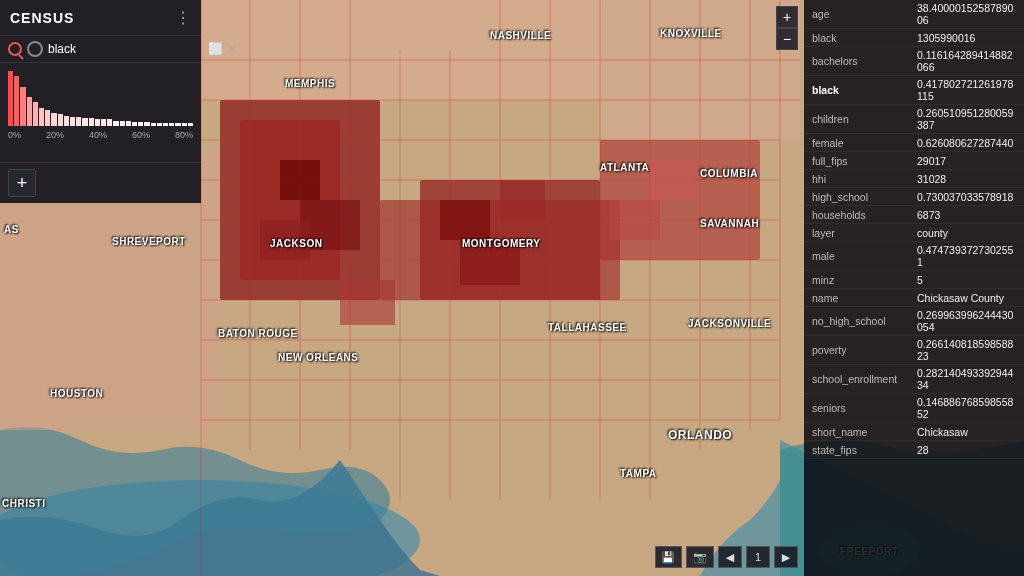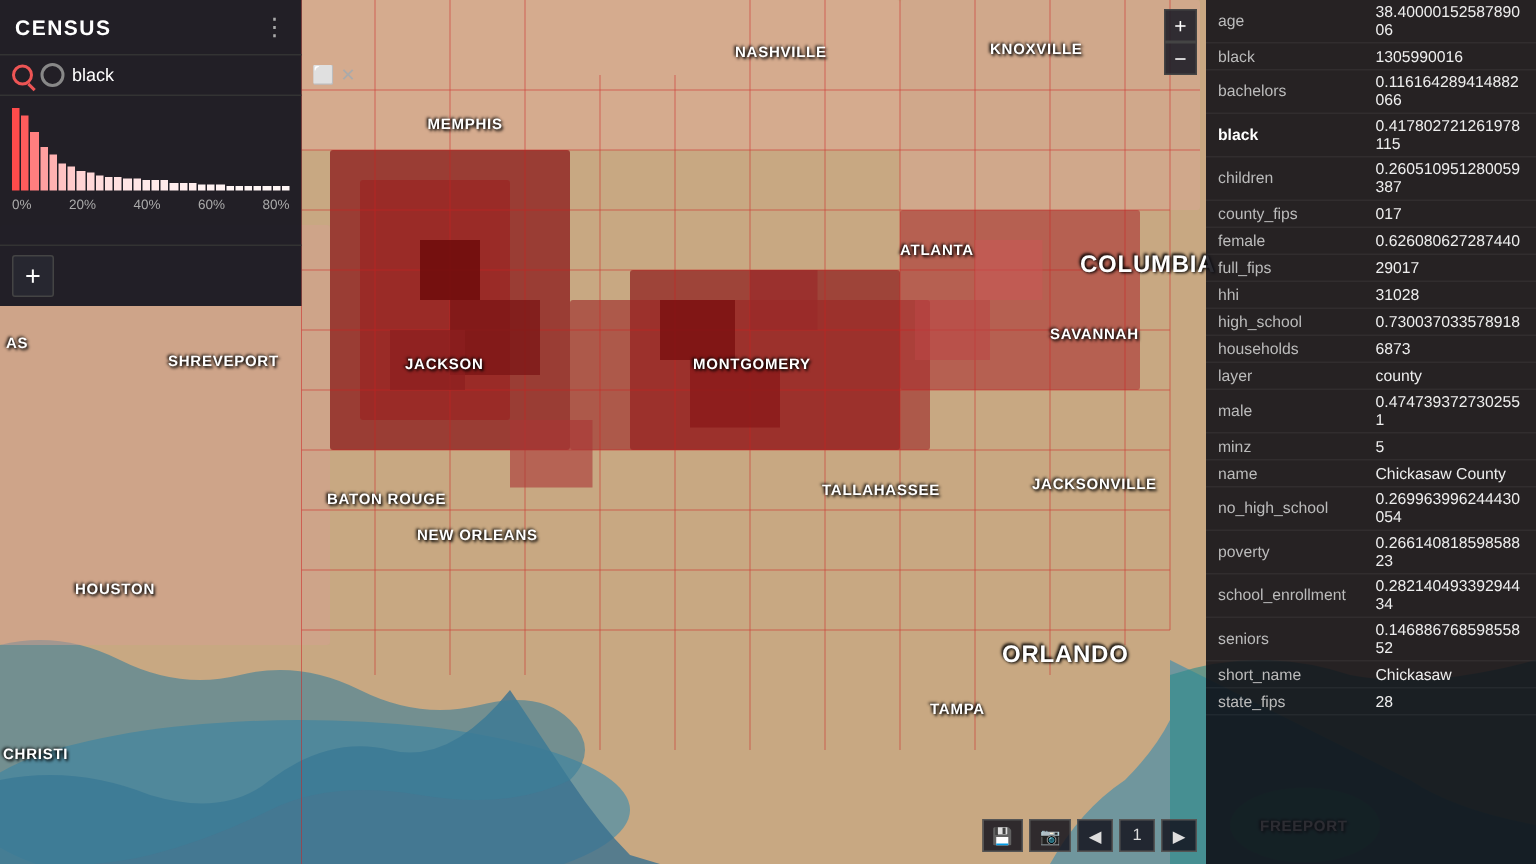--- a/index.html
+++ b/index.html
@@ -301,32 +301,32 @@
 
     <path d="M 780 450 Q 840 430 900 450 Q 950 460 1024 440 L 1024 576 L 780 576Z" fill="#2a8a8a" opacity="0.6"></path>
     <ellipse cx="870" cy="550" rx="50" ry="25" fill="#3aaa9a" opacity="0.7"></ellipse>
   </svg>
 </div>
 
 <div id="city-labels">
     <div id="city-label" style="position: absolute; top: 30px; left: 490px; color: rgb(255, 255, 255); font-size: 10px; font-weight: bold; text-shadow: rgb(0, 0, 0) 1px 1px 2px, rgb(0, 0, 0) -1px -1px 2px; pointer-events: none; z-index: 5; letter-spacing: 0.5px;">NASHVILLE</div>
     <div id="city-label" style="position: absolute; top: 28px; left: 660px; color: rgb(255, 255, 255); font-size: 10px; font-weight: bold; text-shadow: rgb(0, 0, 0) 1px 1px 2px, rgb(0, 0, 0) -1px -1px 2px; pointer-events: none; z-index: 5; letter-spacing: 0.5px;">KNOXVILLE</div>
     <div id="city-label" style="position: absolute; top: 78px; left: 285px; color: rgb(255, 255, 255); font-size: 10px; font-weight: bold; text-shadow: rgb(0, 0, 0) 1px 1px 2px, rgb(0, 0, 0) -1px -1px 2px; pointer-events: none; z-index: 5; letter-spacing: 0.5px;">MEMPHIS</div>
-    <div id="city-label" style="position: absolute; top: 168px; left: 700px; color: rgb(255, 255, 255); font-size: 16px; font-weight: bold; text-shadow: rgb(0, 0, 0) 1px 1px 2px, rgb(0, 0, 0) -1px -1px 2px; pointer-events: none; z-index: 5; letter-spacing: 0.5px; padding-left: 20px;">COLUMBIA</div>
+    <div id="city-label" style="position: absolute; top: 168px; left: 700px; color: rgb(255, 255, 255); font-size: 10px; font-weight: bold; text-shadow: rgb(0, 0, 0) 1px 1px 2px, rgb(0, 0, 0) -1px -1px 2px; pointer-events: none; z-index: 5; letter-spacing: 0.5px;">COLUMBIA</div>
     <div id="city-label" style="position: absolute; top: 162px; left: 600px; color: rgb(255, 255, 255); font-size: 10px; font-weight: bold; text-shadow: rgb(0, 0, 0) 1px 1px 2px, rgb(0, 0, 0) -1px -1px 2px; pointer-events: none; z-index: 5; letter-spacing: 0.5px;">ATLANTA</div>
     <div id="city-label" style="position: absolute; top: 236px; left: 112px; color: rgb(255, 255, 255); font-size: 10px; font-weight: bold; text-shadow: rgb(0, 0, 0) 1px 1px 2px, rgb(0, 0, 0) -1px -1px 2px; pointer-events: none; z-index: 5; letter-spacing: 0.5px;">SHREVEPORT</div>
     <div id="city-label" style="position: absolute; top: 238px; left: 270px; color: rgb(255, 255, 255); font-size: 10px; font-weight: bold; text-shadow: rgb(0, 0, 0) 1px 1px 2px, rgb(0, 0, 0) -1px -1px 2px; pointer-events: none; z-index: 5; letter-spacing: 0.5px;">JACKSON</div>
     <div id="city-label" style="position: absolute; top: 238px; left: 462px; color: rgb(255, 255, 255); font-size: 10px; font-weight: bold; text-shadow: rgb(0, 0, 0) 1px 1px 2px, rgb(0, 0, 0) -1px -1px 2px; pointer-events: none; z-index: 5; letter-spacing: 0.5px;">MONTGOMERY</div>
     <div id="city-label" style="position: absolute; top: 218px; left: 700px; color: rgb(255, 255, 255); font-size: 10px; font-weight: bold; text-shadow: rgb(0, 0, 0) 1px 1px 2px, rgb(0, 0, 0) -1px -1px 2px; pointer-events: none; z-index: 5; letter-spacing: 0.5px; text-align: center;">SAVANNAH</div>
     <div id="city-label" style="position: absolute; top: 328px; left: 218px; color: rgb(255, 255, 255); font-size: 10px; font-weight: bold; text-shadow: rgb(0, 0, 0) 1px 1px 2px, rgb(0, 0, 0) -1px -1px 2px; pointer-events: none; z-index: 5; letter-spacing: 0.5px;">BATON ROUGE</div>
     <div id="city-label" style="position: absolute; top: 352px; left: 278px; color: rgb(255, 255, 255); font-size: 10px; font-weight: bold; text-shadow: rgb(0, 0, 0) 1px 1px 2px, rgb(0, 0, 0) -1px -1px 2px; pointer-events: none; z-index: 5; letter-spacing: 0.5px;">NEW ORLEANS</div>
     <div id="city-label" style="position: absolute; top: 322px; left: 548px; color: rgb(255, 255, 255); font-size: 10px; font-weight: bold; text-shadow: rgb(0, 0, 0) 1px 1px 2px, rgb(0, 0, 0) -1px -1px 2px; pointer-events: none; z-index: 5; letter-spacing: 0.5px;">TALLAHASSEE</div>
     <div id="city-label" style="position: absolute; top: 318px; left: 688px; color: rgb(255, 255, 255); font-size: 10px; font-weight: bold; text-shadow: rgb(0, 0, 0) 1px 1px 2px, rgb(0, 0, 0) -1px -1px 2px; pointer-events: none; z-index: 5; letter-spacing: 0.5px;">JACKSONVILLE</div>
     <div id="city-label" style="position: absolute; top: 388px; left: 50px; color: rgb(255, 255, 255); font-size: 10px; font-weight: bold; text-shadow: rgb(0, 0, 0) 1px 1px 2px, rgb(0, 0, 0) -1px -1px 2px; pointer-events: none; z-index: 5; letter-spacing: 0.5px;">HOUSTON</div>
-    <div id="city-label" style="position: absolute; top: 428px; left: 668px; color: rgb(255, 255, 255); font-size: 16px; font-weight: bold; text-shadow: rgb(0, 0, 0) 1px 1px 2px, rgb(0, 0, 0) -1px -1px 2px; pointer-events: none; z-index: 5; letter-spacing: 0.5px;">ORLANDO</div>
+    <div id="city-label" style="position: absolute; top: 428px; left: 668px; color: rgb(255, 255, 255); font-size: 12px; font-weight: bold; text-shadow: rgb(0, 0, 0) 1px 1px 2px, rgb(0, 0, 0) -1px -1px 2px; pointer-events: none; z-index: 5; letter-spacing: 0.5px;">ORLANDO</div>
     <div id="city-label" style="position: absolute; top: 468px; left: 620px; color: rgb(255, 255, 255); font-size: 10px; font-weight: bold; text-shadow: rgb(0, 0, 0) 1px 1px 2px, rgb(0, 0, 0) -1px -1px 2px; pointer-events: none; z-index: 5; letter-spacing: 0.5px;">TAMPA</div>
     <div id="city-label" style="position: absolute; top: 224px; left: 4px; color: rgb(255, 255, 255); font-size: 10px; font-weight: bold; text-shadow: rgb(0, 0, 0) 1px 1px 2px, rgb(0, 0, 0) -1px -1px 2px; pointer-events: none; z-index: 5; letter-spacing: 0.5px;">AS</div>
     <div id="city-label" style="position: absolute; top: 498px; left: 2px; color: rgb(255, 255, 255); font-size: 10px; font-weight: bold; text-shadow: rgb(0, 0, 0) 1px 1px 2px, rgb(0, 0, 0) -1px -1px 2px; pointer-events: none; z-index: 5; letter-spacing: 0.5px;">CHRISTI</div>
     <div id="city-label" style="position: absolute; top: 546px; left: 840px; color: rgb(255, 255, 255); font-size: 10px; font-weight: bold; text-shadow: rgb(0, 0, 0) 1px 1px 2px, rgb(0, 0, 0) -1px -1px 2px; pointer-events: none; z-index: 5; letter-spacing: 0.5px;">FREEPORT</div>
   </div>
 
 <div id="left-panel">
   <div id="header">
     <span id="header-title">CENSUS</span>
     <span id="header-more">⋮</span>
@@ -408,24 +408,20 @@
       </div>
       <div class="prop-row">
         <span class="prop-key bold">black</span>
         <span class="prop-val">0.417802721261978115</span>
       </div>
       <div class="prop-row">
         <span class="prop-key">children</span>
         <span class="prop-val">0.260510951280059387</span>
       </div>
       <div class="prop-row">
-        <span class="prop-key">county_fips</span>
-        <span class="prop-val">017</span>
-      </div>
-      <div class="prop-row">
         <span class="prop-key">female</span>
         <span class="prop-val">0.626080627287440</span>
       </div>
       <div class="prop-row">
         <span class="prop-key">full_fips</span>
         <span class="prop-val">29017</span>
       </div>
       <div class="prop-row">
         <span class="prop-key">hhi</span>
         <span class="prop-val">31028</span>

